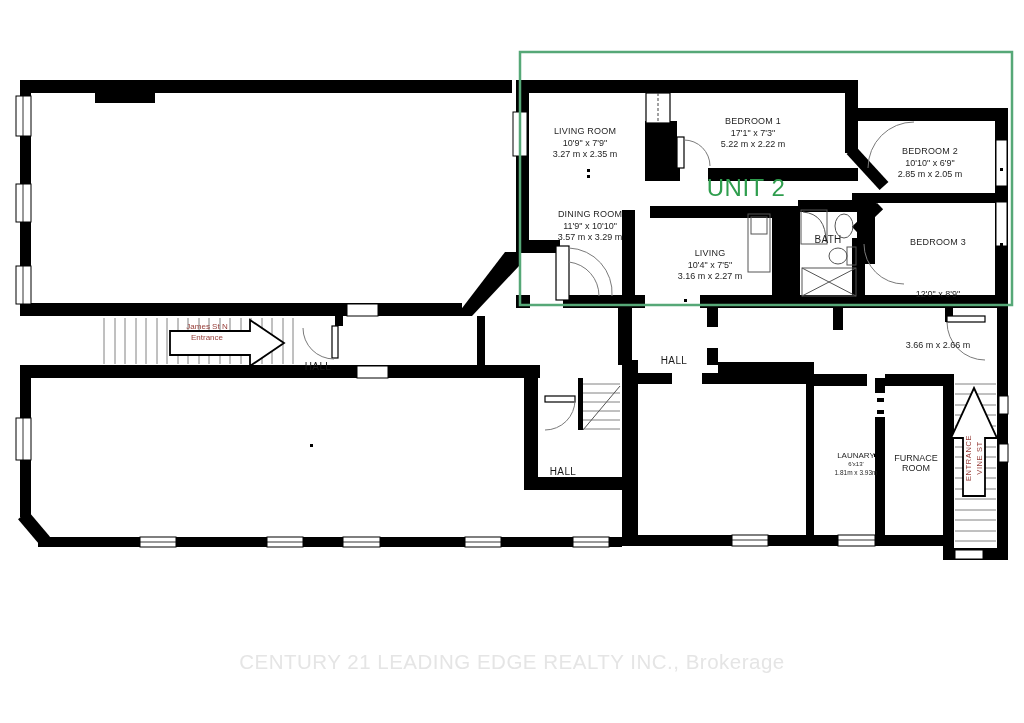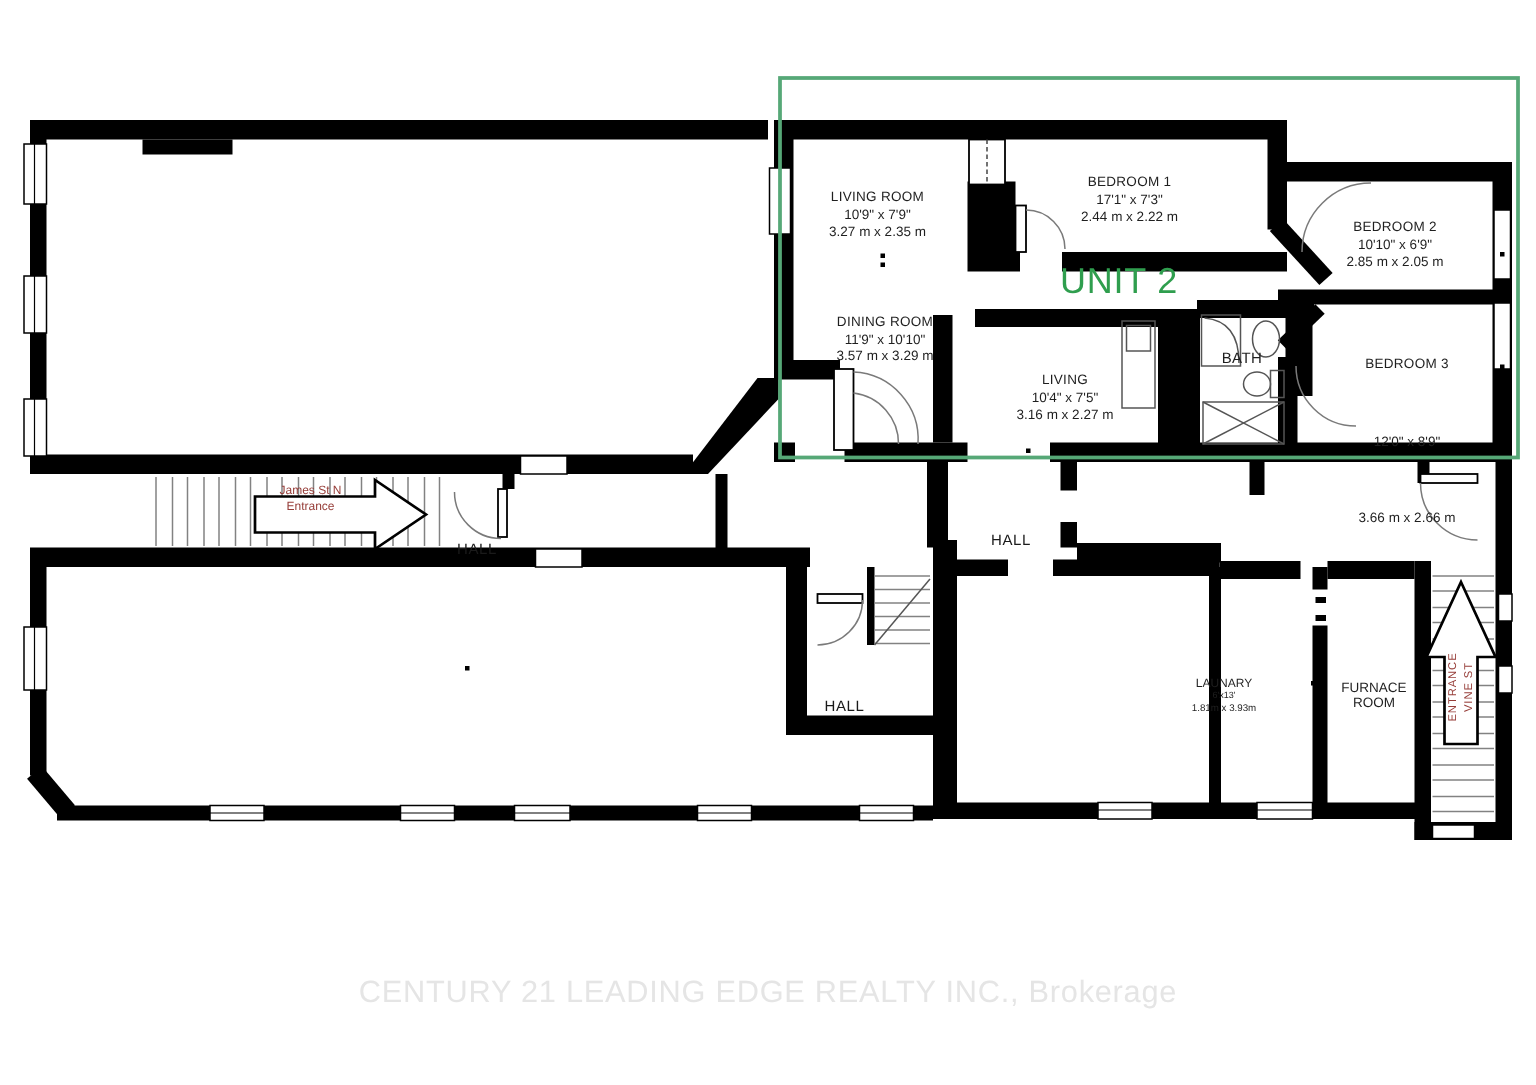--- a/index.html
+++ b/index.html
@@ -227,21 +227,21 @@
 
   <div class="label" style="left:585px; top:126px;">
     <span class="ln">LIVING ROOM</span>
     <span class="ld">10'9" x 7'9"</span>
     <span class="ld">3.27 m x 2.35 m</span>
   </div>
 
   <div class="label" style="left:753px; top:116px;">
     <span class="ln">BEDROOM 1</span>
     <span class="ld">17'1" x 7'3"</span>
-    <span class="ld">2.44 m x 2.22 m</span>
+    <span class="ld">5.22 m x 2.22 m</span>
   </div>
 
   <div class="label" style="left:930px; top:146px;">
     <span class="ln">BEDROOM 2</span>
     <span class="ld">10'10" x 6'9"</span>
     <span class="ld">2.85 m x 2.05 m</span>
   </div>
 
   <div class="label" style="left:938px; top:237px;gap:40px;">
     <span class="ln">BEDROOM 3</span>
@@ -270,21 +270,21 @@
   </div>
 
   <div class="label hall" style="left:674px; top:338px;">
     <span>HALL</span>
   </div>
 
   <div class="label hall" style="left:563px; top:449px;">
     <span>HALL</span>
   </div>
 
-  <div class="label" style="left:816px; top:451px;">
+  <div class="label" style="left:856px; top:451px;">
     <span class="small1">LAUNARY</span>
     <span class="small2">6'x13'</span>
     <span class="small3">1.81m x 3.93m</span>
   </div>
 
   <div class="label" style="left:916px; top:453px;">
     <span class="wrapname">FURNACE ROOM</span>
   </div>
 
   <div id="unit2-label" style="left:746px; top:174px;">

